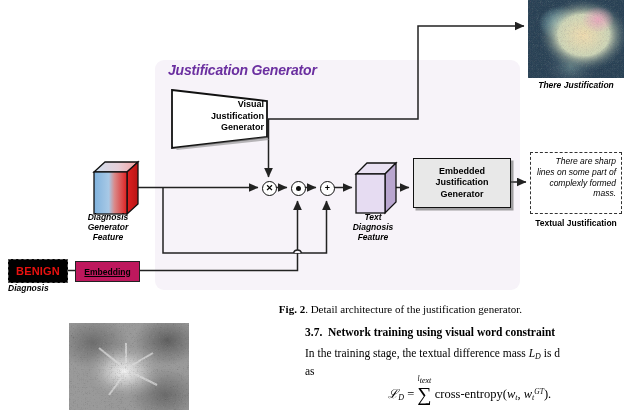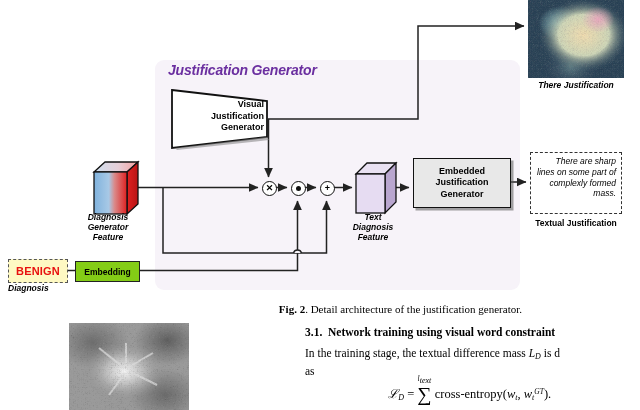--- a/index.html
+++ b/index.html
@@ -22,25 +22,25 @@
 
   
   .greybox{background:#e8e8e8;border:1.6px solid #111;
            box-shadow:2.5px 2.5px 0 rgba(90,90,90,.55);
            display:flex;align-items:center;justify-content:center;
            text-align:center;font-size:9px;font-weight:bold;line-height:11.5px;}
   #tjg{left:413px;top:158px;width:96px;height:48px;}
 
   
   #embedding{left:75px;top:261px;width:63px;height:19px;
-             background:#84cc16;border:1.4px solid #222;
+             background:#be185d;border:1.4px solid #222;
              display:flex;align-items:center;justify-content:center;
-             font-size:8.5px;font-weight:bold;}
+             font-size:8.5px;font-weight:bold;text-decoration:underline;}
   #benign{left:8px;top:259px;width:58px;height:22px;
-          background:#fef9c3;border:1.4px dashed #555;
+          background:#000000;border:1.4px dashed #555;
           display:flex;align-items:center;justify-content:center;
           font-size:11px;font-weight:bold;color:#e8110f;letter-spacing:.2px;}
   #benign-cap{left:8px;top:283px;width:58px;text-align:left;
               font-size:8.5px;font-weight:bold;font-style:italic;}
 
   
   .cube{position:absolute;}
   .cube svg{display:block;}
   .cap{position:absolute;text-align:center;font-size:8.5px;
        font-weight:bold;font-style:italic;line-height:10px;}
@@ -294,21 +294,21 @@
       <path d="M56,50 L40,72"></path>
         <path d="M60,48 L88,62"></path>
       <path d="M57,44 L57,20"></path>
     </g>
     <rect width="120" height="88" filter="url(#mg)" opacity=".30"></rect>
   </svg>
 </div>
 
 <div class="abs" id="col2">
   <div id="sec-head">
-    <span>3.1.</span>&nbsp;&nbsp;<span>Network training using visual word constraint</span>
+    <span>3.7.</span>&nbsp;&nbsp;<span>Network training using visual word constraint</span>
   </div>
   <div id="sec-p">
     <span>In the training stage, the textual difference mass </span><span class="mathi">L</span><span class="sub">D</span><span> is d</span>
   </div>
   <div id="sec-p2">as</div>
   <div id="formula">
     <span class="mathi">ℒ</span><span class="sub">D</span>
     <span>=</span>
     <span class="sigma">
       <span class="siglim"><span>l</span><span class="sub">text</span></span>

